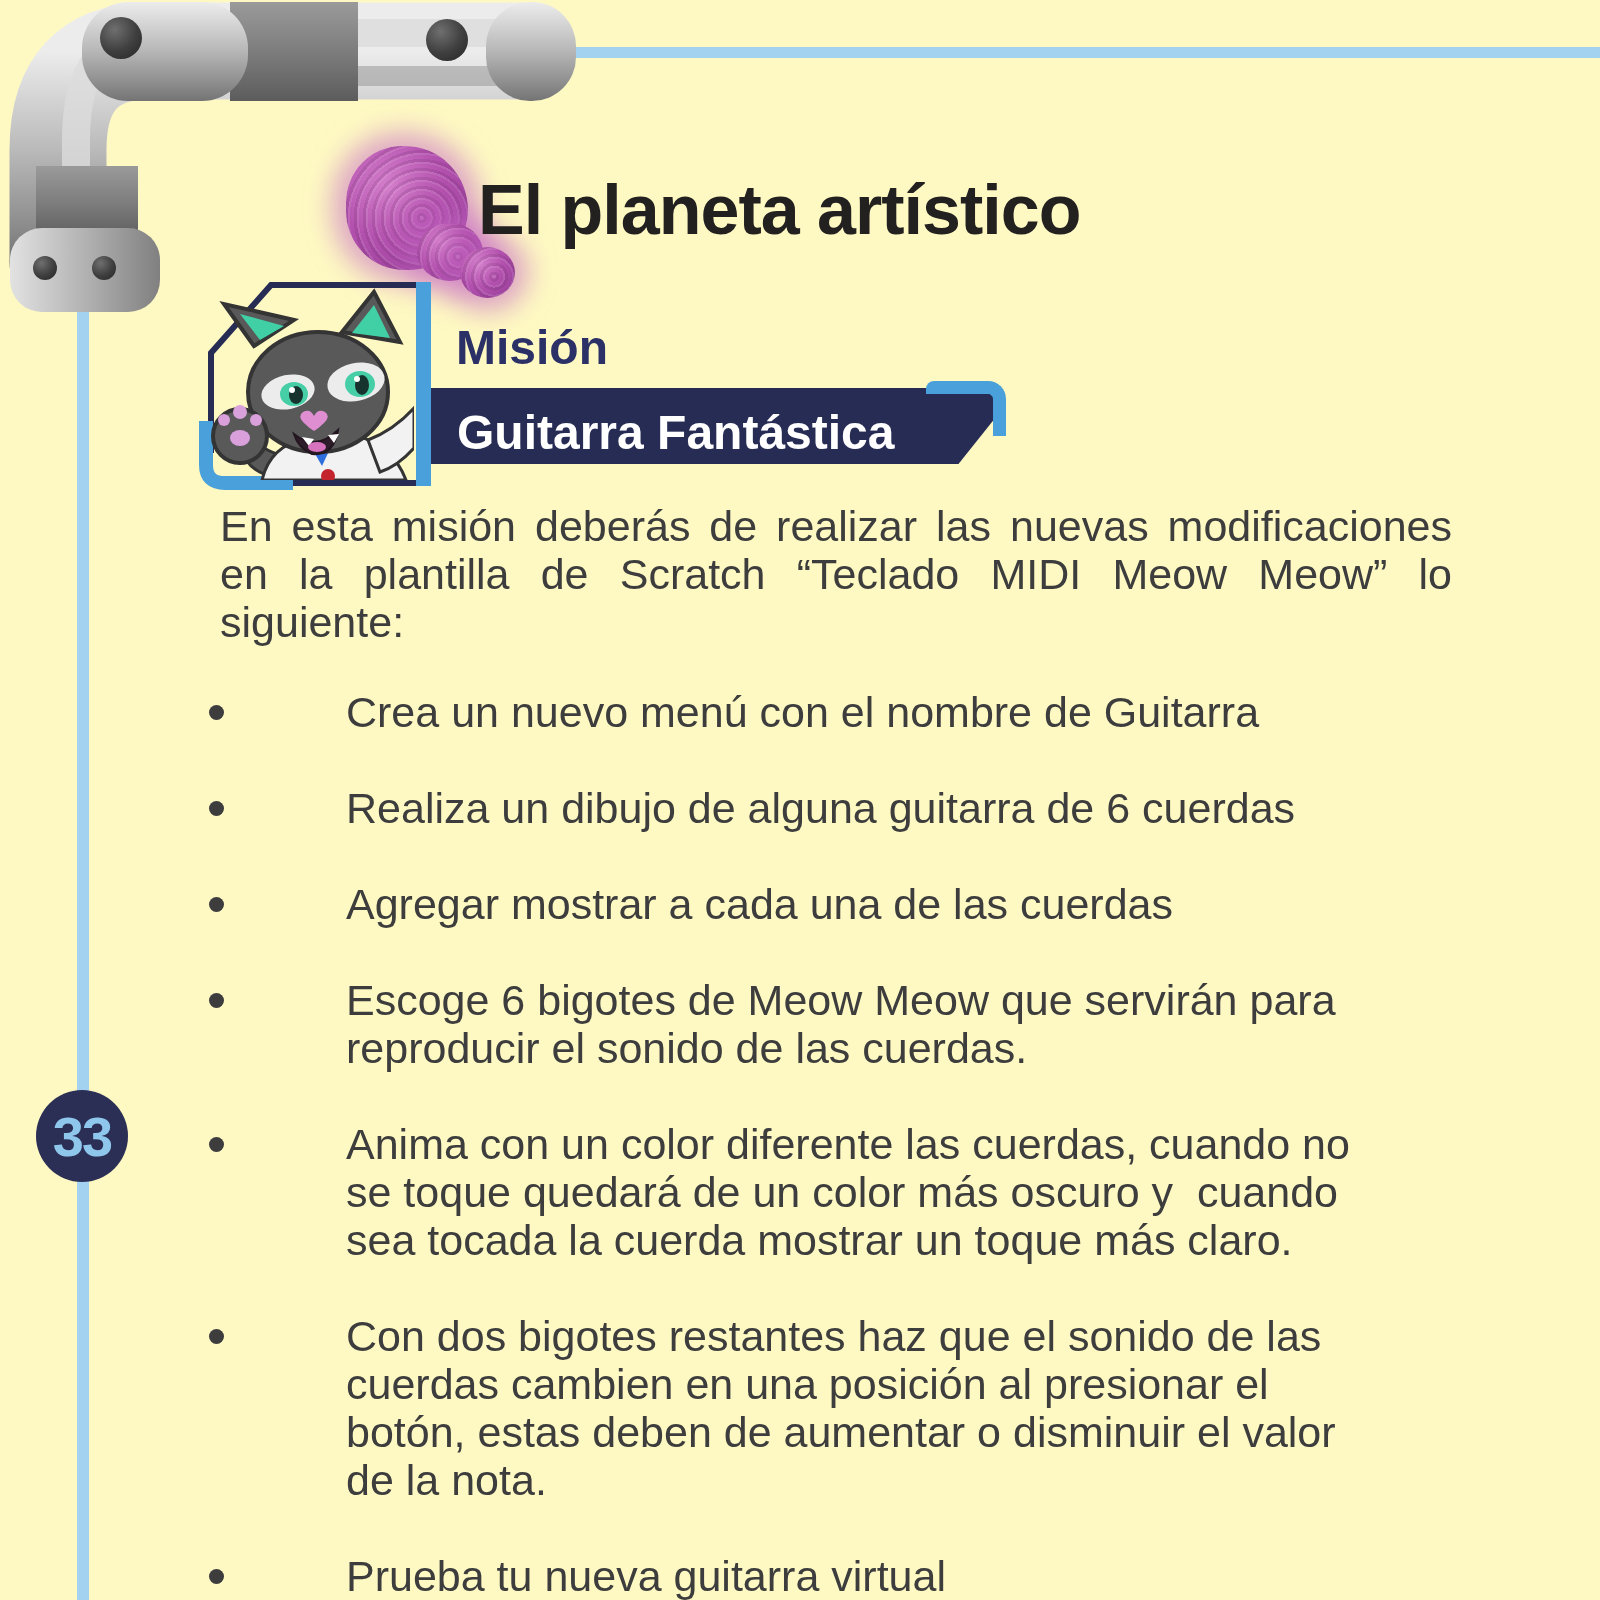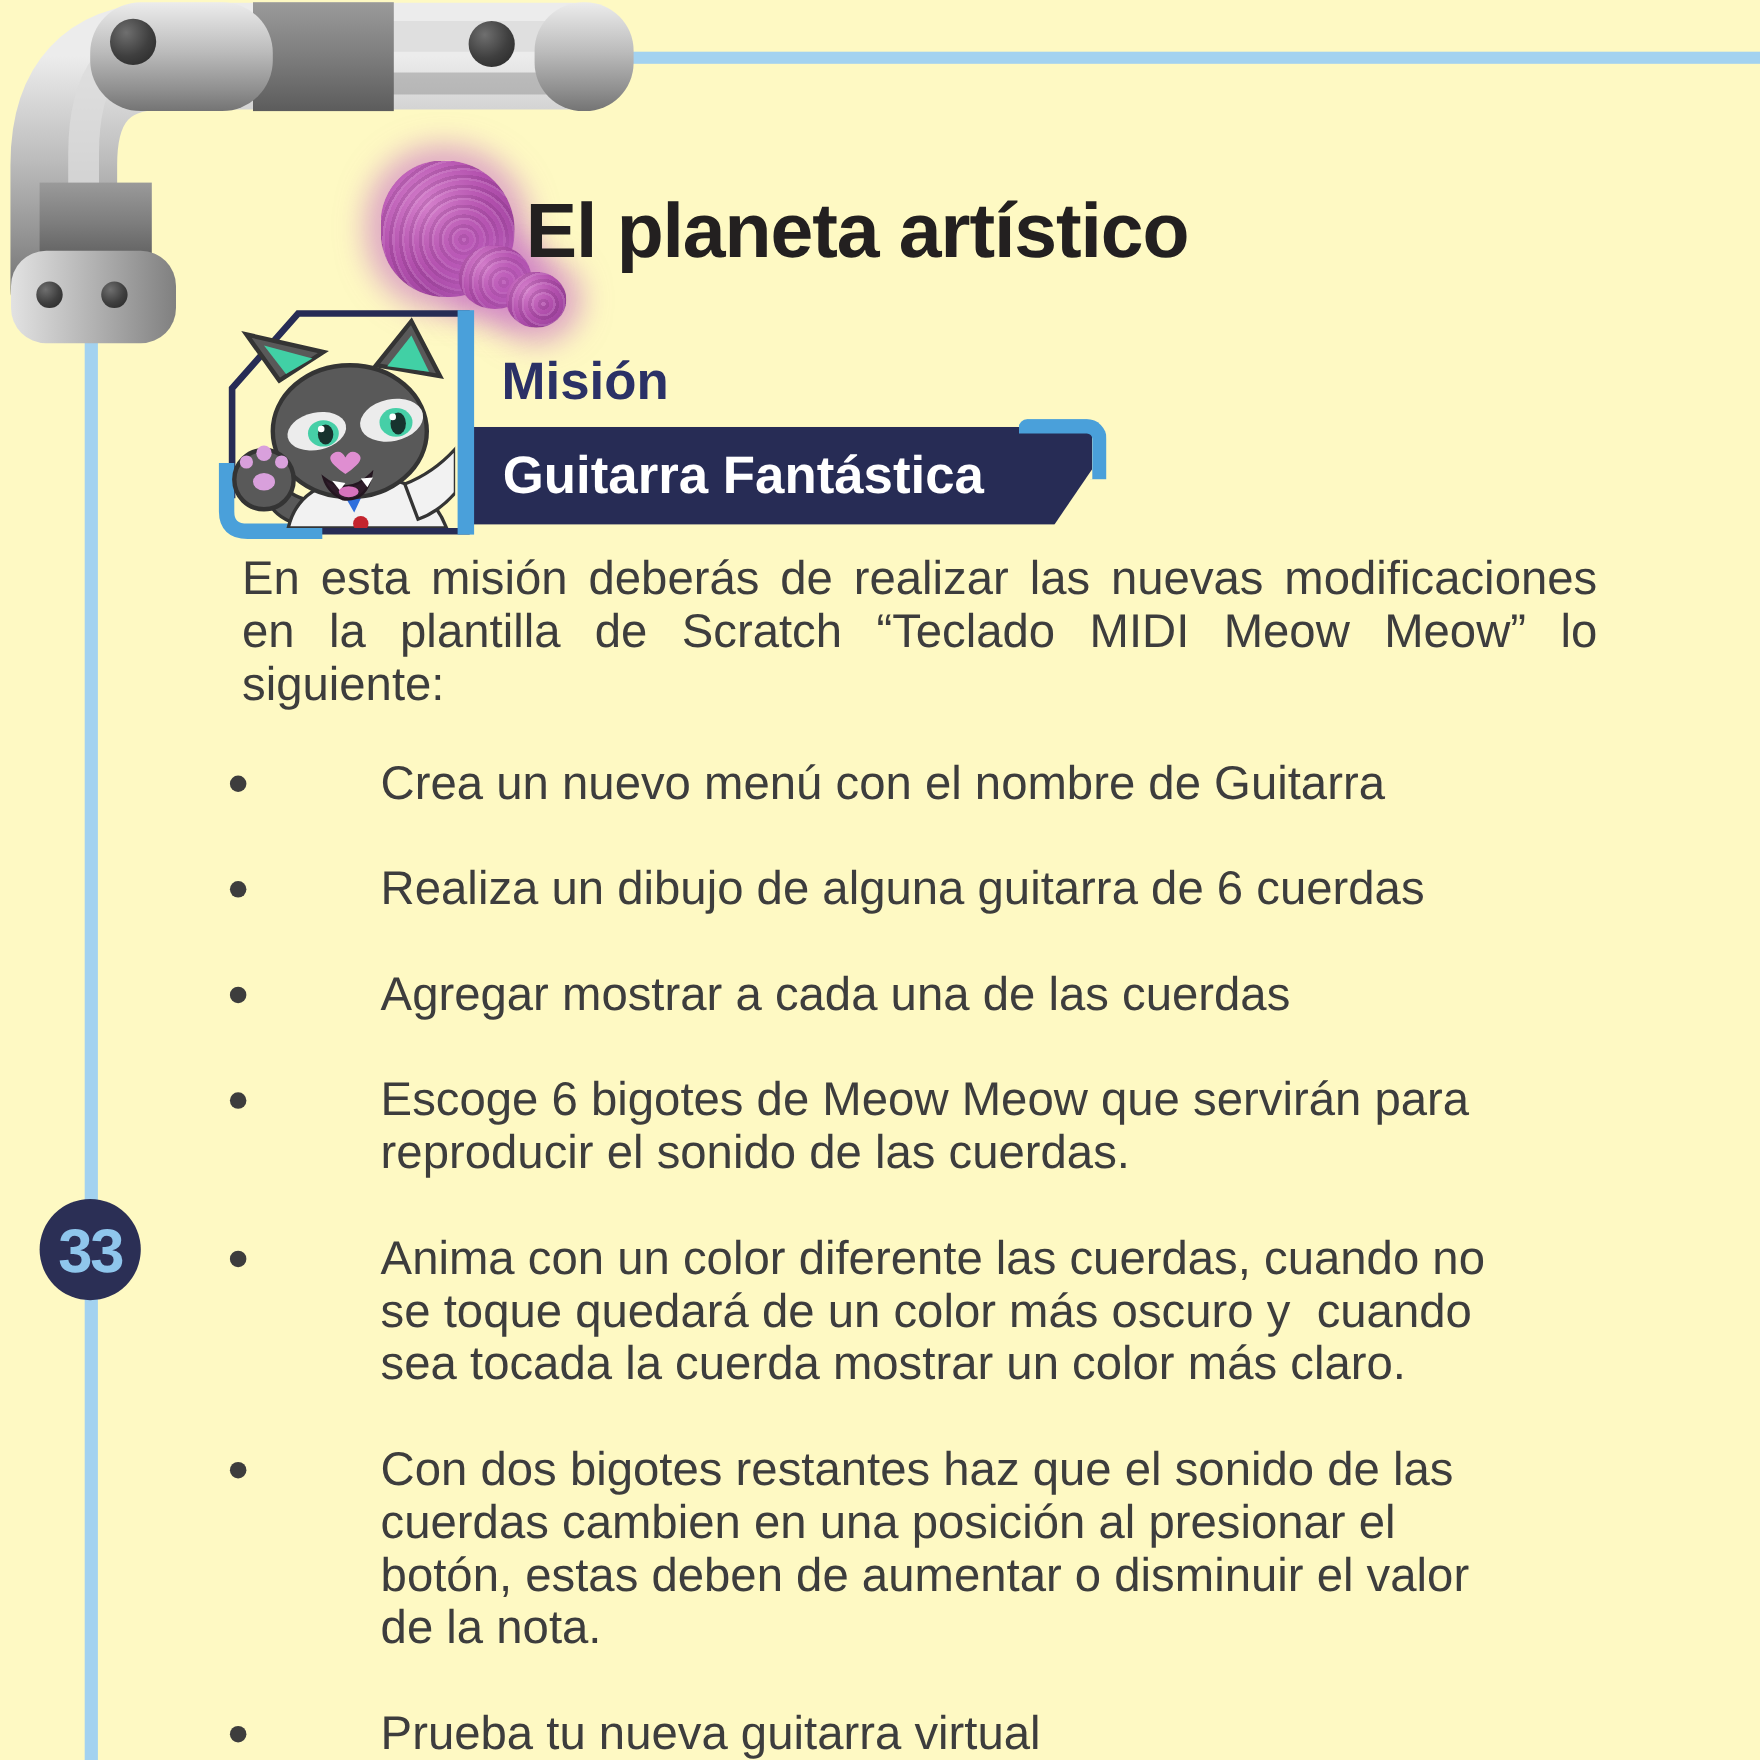--- a/index.html
+++ b/index.html
@@ -28,21 +28,21 @@
          font-size:70px;line-height:76px;font-weight:bold;color:#232020;letter-spacing:-1px;}
 
   
   .badge{position:absolute;left:195px;top:271px;width:244px;height:222px;z-index:4;}
   .frame{position:absolute;left:0;top:0;}
   .catwrap{position:absolute;left:15px;top:17px;width:204px;height:192px;overflow:hidden;}
 
   .mision{position:absolute;left:456px;top:320px;z-index:3;
           font-size:48px;font-weight:bold;color:#2b3166;}
 
-  .banner{position:absolute;left:427px;top:388px;width:566px;height:89px;background:#272c55;z-index:3;
+  .banner{position:absolute;left:427px;top:388px;width:566px;height:76px;background:#272c55;z-index:3;
           clip-path:polygon(0 0,100% 0,100% 43%,93.9% 100%,0 100%);}
   .banner span{display:block;padding-left:30px;line-height:90px;
                font-size:48px;font-weight:bold;color:#ffffff;white-space:pre;}
   .bracket{position:absolute;left:926px;top:381px;width:67px;height:42px;z-index:5;
            border-top:13px solid #4aa0da;border-right:13px solid #4aa0da;
            border-radius:8px 18px 0 0;}
 
   
   .intro{position:absolute;left:220px;top:502px;width:1232px;z-index:3;
          font-size:43px;line-height:48px;color:#3d3d3d;}
@@ -184,21 +184,21 @@
     </li>
     <li>
       <span class="dot"></span>
       <div class="bline">Escoge 6 bigotes de Meow Meow que servirán para</div>
       <div class="bline">reproducir el sonido de las cuerdas.</div>
     </li>
     <li>
       <span class="dot"></span>
       <div class="bline">Anima con un color diferente las cuerdas, cuando no</div>
       <div class="bline">se toque quedará de un color más oscuro y  cuando</div>
-      <div class="bline">sea tocada la cuerda mostrar un color más claro.</div>
+      <div class="bline">sea tocada la cuerda mostrar un toque más claro.</div>
     </li>
     <li>
       <span class="dot"></span>
       <div class="bline">Con dos bigotes restantes haz que el sonido de las</div>
       <div class="bline">cuerdas cambien en una posición al presionar el</div>
       <div class="bline">botón, estas deben de aumentar o disminuir el valor</div>
       <div class="bline">de la nota.</div>
     </li>
     <li>
       <span class="dot"></span>

